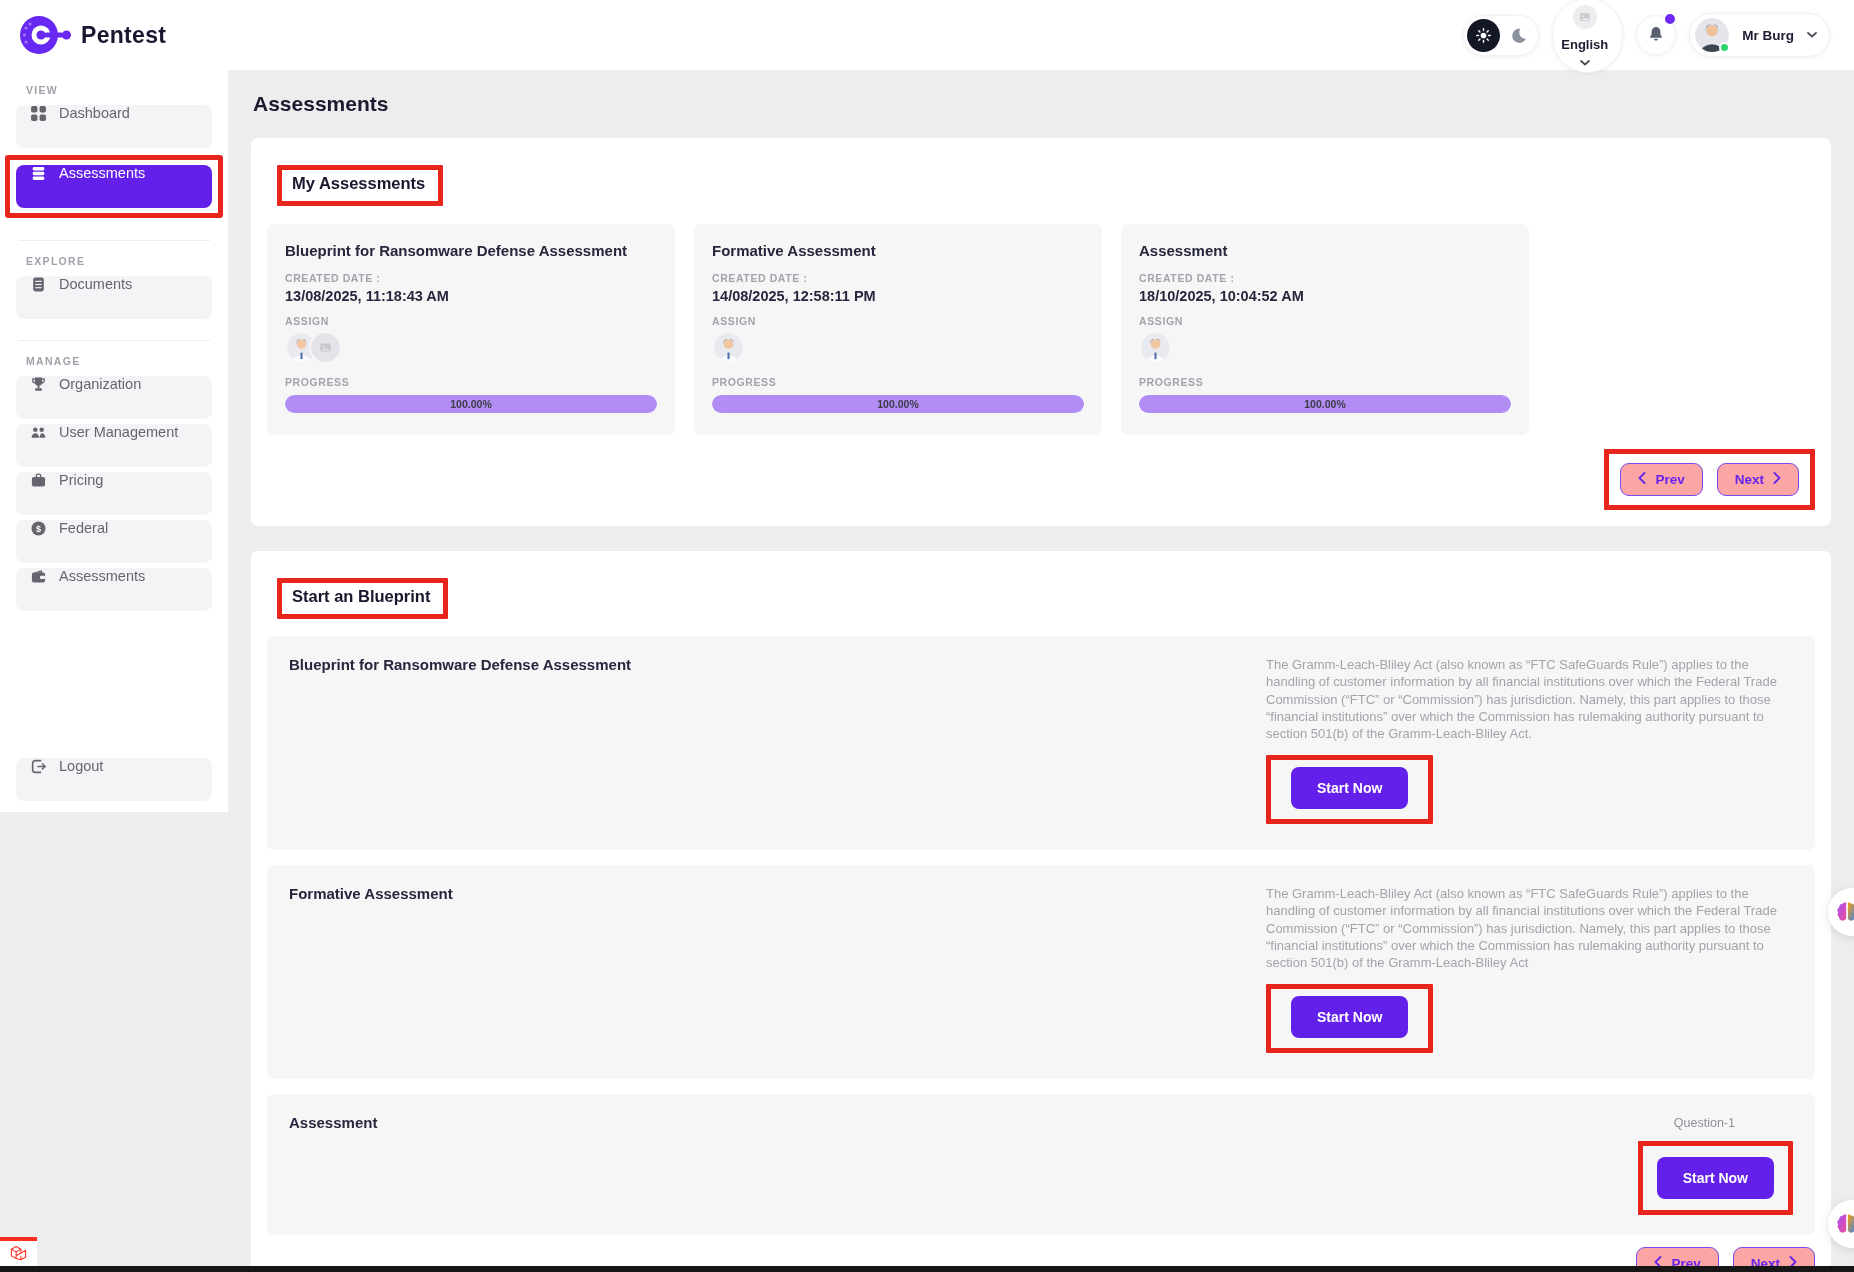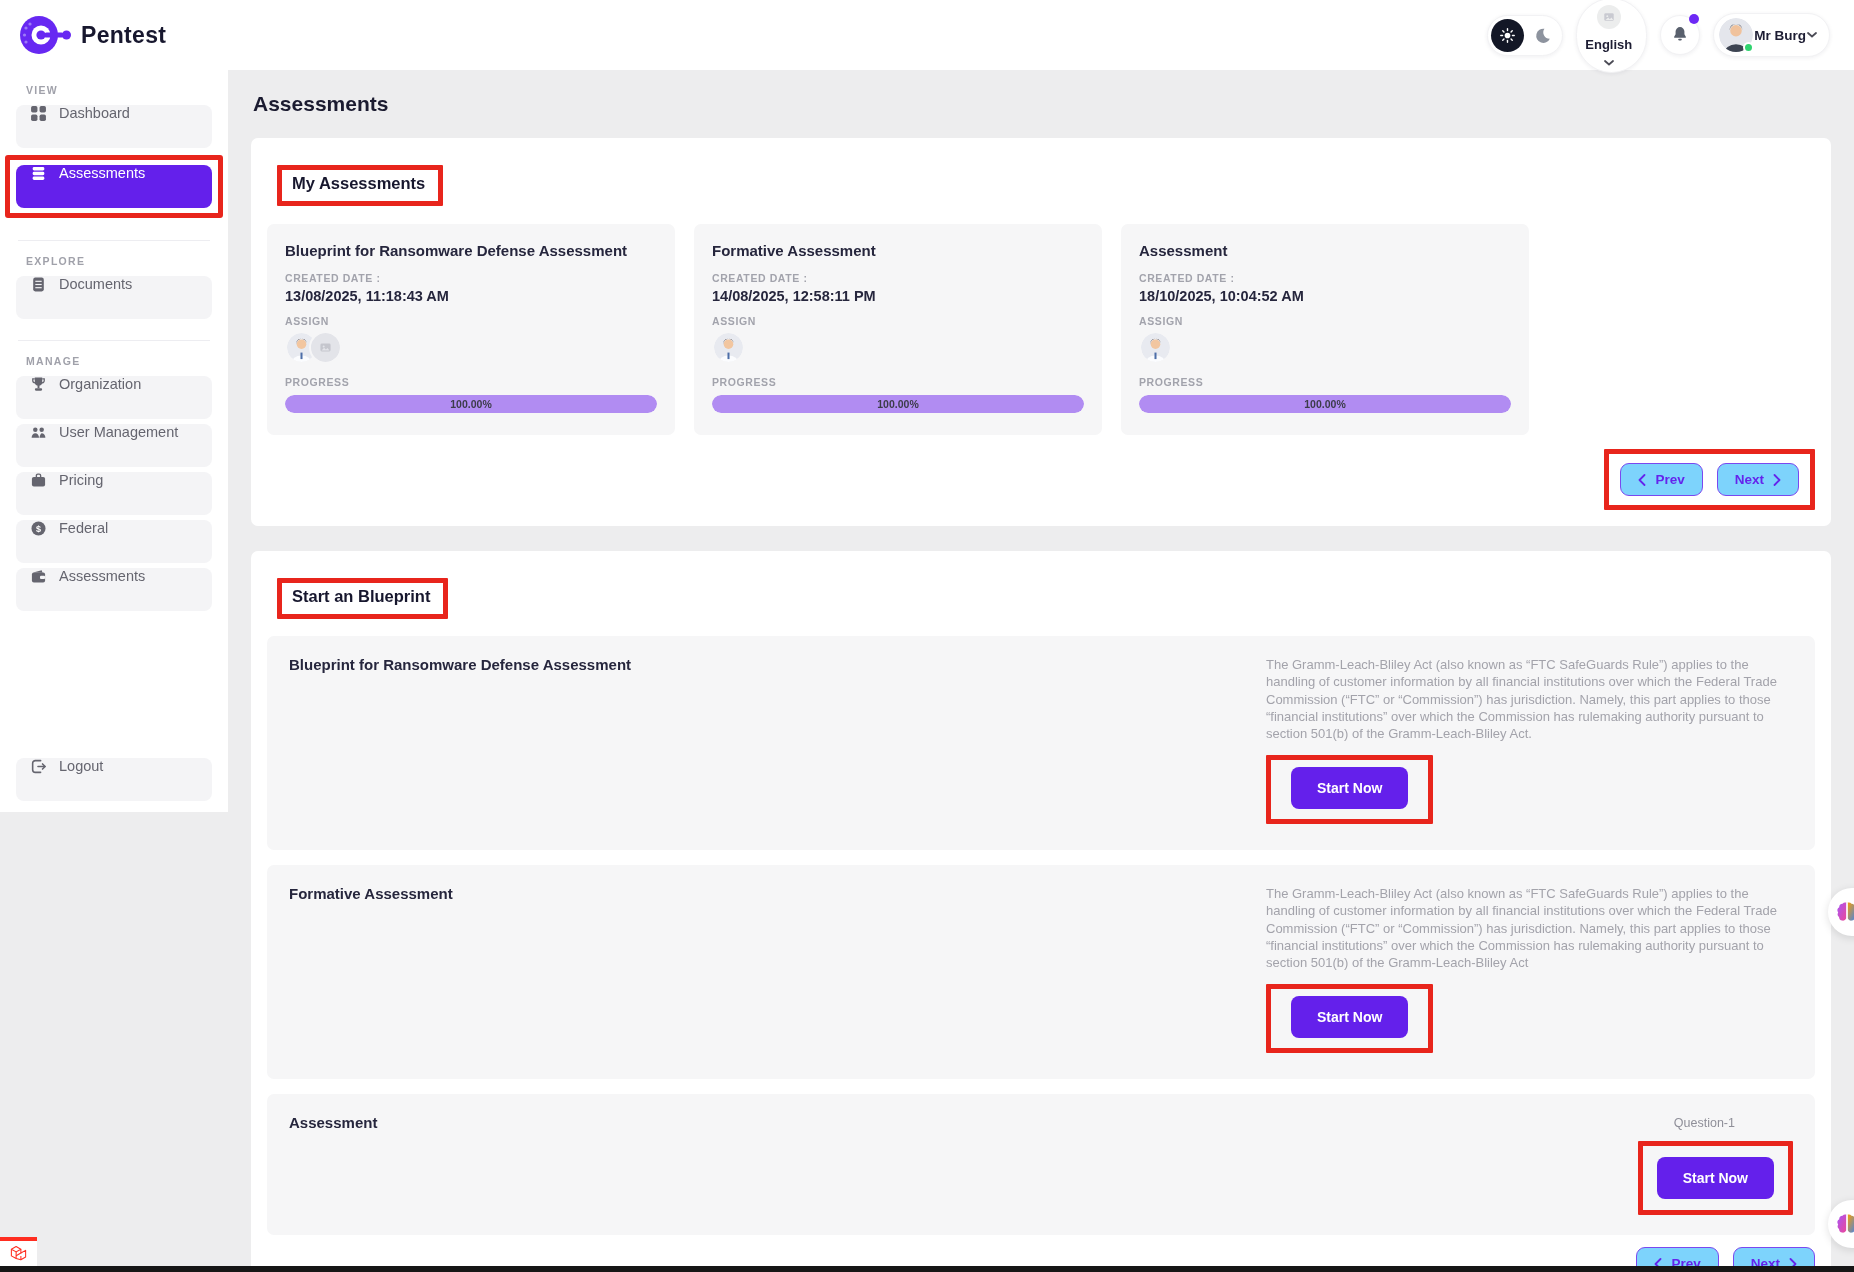--- a/index.html
+++ b/index.html
@@ -22,21 +22,21 @@
   
   .topbar { position:absolute; left:228px; top:0; right:0; height:70px; background:#fff; display:flex; align-items:center; justify-content:flex-end; gap:13px; padding-right:24px; }
   .pill { background:#fff; border:1px solid #f2f2f4; box-shadow:0 1px 4px rgba(30,30,60,.07); border-radius:999px; display:flex; align-items:center; cursor:pointer; }
   .theme-pill { padding:3px; gap:2px; }
   .theme-sun { width:33px; height:33px; border-radius:50%; background:#131726; display:flex; align-items:center; justify-content:center; }
   .theme-moon { width:33px; height:33px; border-radius:50%; display:flex; align-items:center; justify-content:center; }
   .lang-pill { padding:6px 14px 6px 8px; gap:8px; font-size:13px; font-weight:700; color:#1d1d33;flex-direction:column; }
   .flag-dot { width:24px; height:24px; border-radius:50%; background:#eceded; display:flex; align-items:center; justify-content:center; }
   .bell-pill { width:40px; height:40px; border-radius:50%; justify-content:center; position:relative; }
   .bell-badge { position:absolute; top:-2px; right:0px; width:10px; height:10px; border-radius:50%; background:#6d28f5; }
-  .user-pill { padding:4px 12px 4px 5px; gap:1px; font-size:13.5px; font-weight:700; color:#1d1d33; }
+  .user-pill { padding:4px 12px 4px 5px; gap:13px; font-size:13.5px; font-weight:700; color:#1d1d33; }
   .avatar-sm { width:34px; height:34px; border-radius:50%; position:relative; flex:0 0 auto; }
   .online-dot { position:absolute; right:-1px; bottom:-1px; width:11px; height:11px; border-radius:50%; background:#2fd36f; border:2px solid #fff; }
 
   
   .content { position:absolute; left:228px; top:70px; right:0; padding:0 23px; }
   .page-title { font-size:21px; font-weight:700; color:#1b1b30; margin:22px 0 22px 2px; }
   .panel { background:#fff; border-radius:7px; padding:17px 16px 16px; margin-bottom:25px; }
   .ann { border:5px solid #e8251c; border-radius:1px; display:inline-block; }
   .panel-heading-wrap { padding:4px 13px 8px 10px; margin:10px 0 2px 10px; }
   .panel-heading { font-size:16.5px; font-weight:700; color:#17172e; }
@@ -49,21 +49,21 @@
   .a-date { font-size:14.5px; font-weight:600; color:#26263d; margin-bottom:11px; }
   .avatars { display:flex; margin:4px 0 12px; }
   .avatar-md { width:33px; height:33px; border-radius:50%; border:2px solid #f6f6f7; }
   .avatar-md + .avatar-md { margin-left:-9px; }
   .progress-track { height:18px; border-radius:9px; background:#e8e2f7; position:relative; overflow:hidden; margin-top:7px; }
   .progress-fill { position:absolute; left:0; top:0; bottom:0; width:100%; background:#b18cf2; border-radius:9px; }
   .progress-text { position:absolute; inset:0; display:flex; align-items:center; justify-content:center; font-size:10.5px; font-weight:700; color:#3c3c49; }
   .pagination-row { display:flex; justify-content:flex-end; margin-top:14px; }
   .ann-pager { padding:9px 11px; }
   .pager { display:flex; gap:14px; }
-  .pg-btn { display:flex; align-items:center; gap:9px; background:#7dd3fc; border:1.6px solid #7a48ef; color:#6524ec; font-size:13.5px; font-weight:600; border-radius:9px; padding:8px 17px; cursor:pointer; }
+  .pg-btn { display:flex; gap:9px; background:#fca5a5; border:1.6px solid #7a48ef; color:#6524ec; font-size:13.5px; font-weight:600; border-radius:9px; padding:8px 17px; cursor:pointer; }
 
   
   .start-row { background:#f6f6f7; border-radius:7px; margin-top:15px; padding:20px 22px; display:flex; justify-content:space-between; }
   .start-row-title { font-size:15px; font-weight:600; color:#26263d; }
   .start-right { width:527px; display:flex; flex-direction:column; }
   .start-desc { font-size:13px; line-height:1.33; color:#a3a3ab; font-weight:500; }
   .ann-start { padding:7px 20px 10px; margin-top:13px; align-self:flex-start; }
   .btn-primary { background:#6420eb; color:#fff; border:none; border-radius:8px; font-size:14px; font-weight:700; padding:13px 26px; cursor:pointer; font-family:inherit; }
   .row-short { min-height:112px; }
   .start-right-q { width:200px; display:flex; flex-direction:column; align-items:flex-end; }

